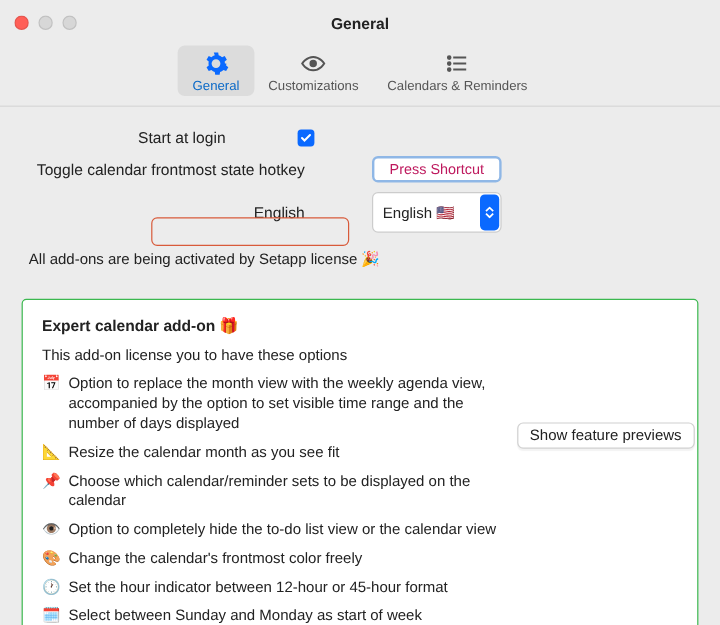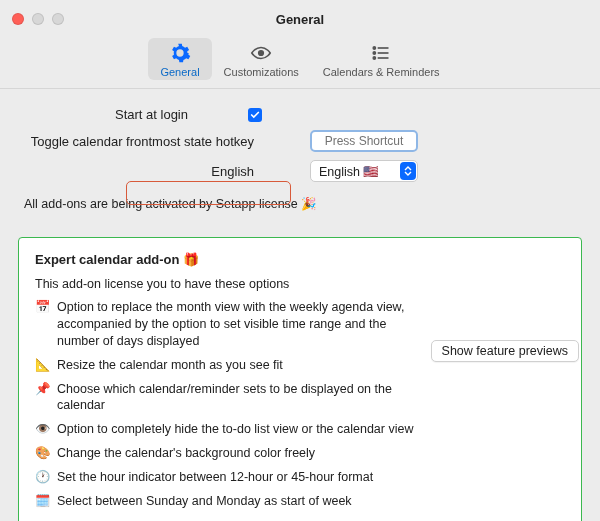--- a/index.html
+++ b/index.html
@@ -90,29 +90,29 @@
       margin-left: 4px;
       vertical-align: middle;
     }
     .checkbox svg { width: 10px; height: 10px; }
     .shortcut-field {
       width: 108px;
       height: 22px;
       border: 2px solid #8fb7e6;
       border-radius: 5px;
       background: #fff;
-      color: #737373;
+      color: #be185d;
       font-size: 12px;
       display: flex;
       align-items: center;
       justify-content: center;
     }
     .select {
       width: 108px;
-      height: 22px;
+      height: 34px;
       background: #fff;
       border: 1px solid #ccc;
       border-radius: 5px;
       display: flex;
       align-items: center;
       padding: 0 4px 0 8px;
       font-size: 12.5px;
       position: relative;
     }
     .select .arrows {
@@ -261,21 +261,21 @@
     <div class="feat">
         <span class="emoji">📌</span>
         <span>Choose which calendar/reminder sets to be displayed on the calendar</span>
       </div>
     <div class="feat">
         <span class="emoji">👁️</span>
         <span>Option to completely hide the to-do list view or the calendar view</span>
       </div>
     <div class="feat">
         <span class="emoji">🎨</span>
-        <span>Change the calendar's background color freely</span>
+        <span>Change the calendar's frontmost color freely</span>
       </div>
     <div class="feat">
         <span class="emoji">🕐</span>
         <span>Set the hour indicator between 12-hour or 45-hour format</span>
       </div>
     <div class="feat">
         <span class="emoji">🗓️</span>
         <span>Select between Sunday and Monday as start of week</span>
       </div>
   </div>

